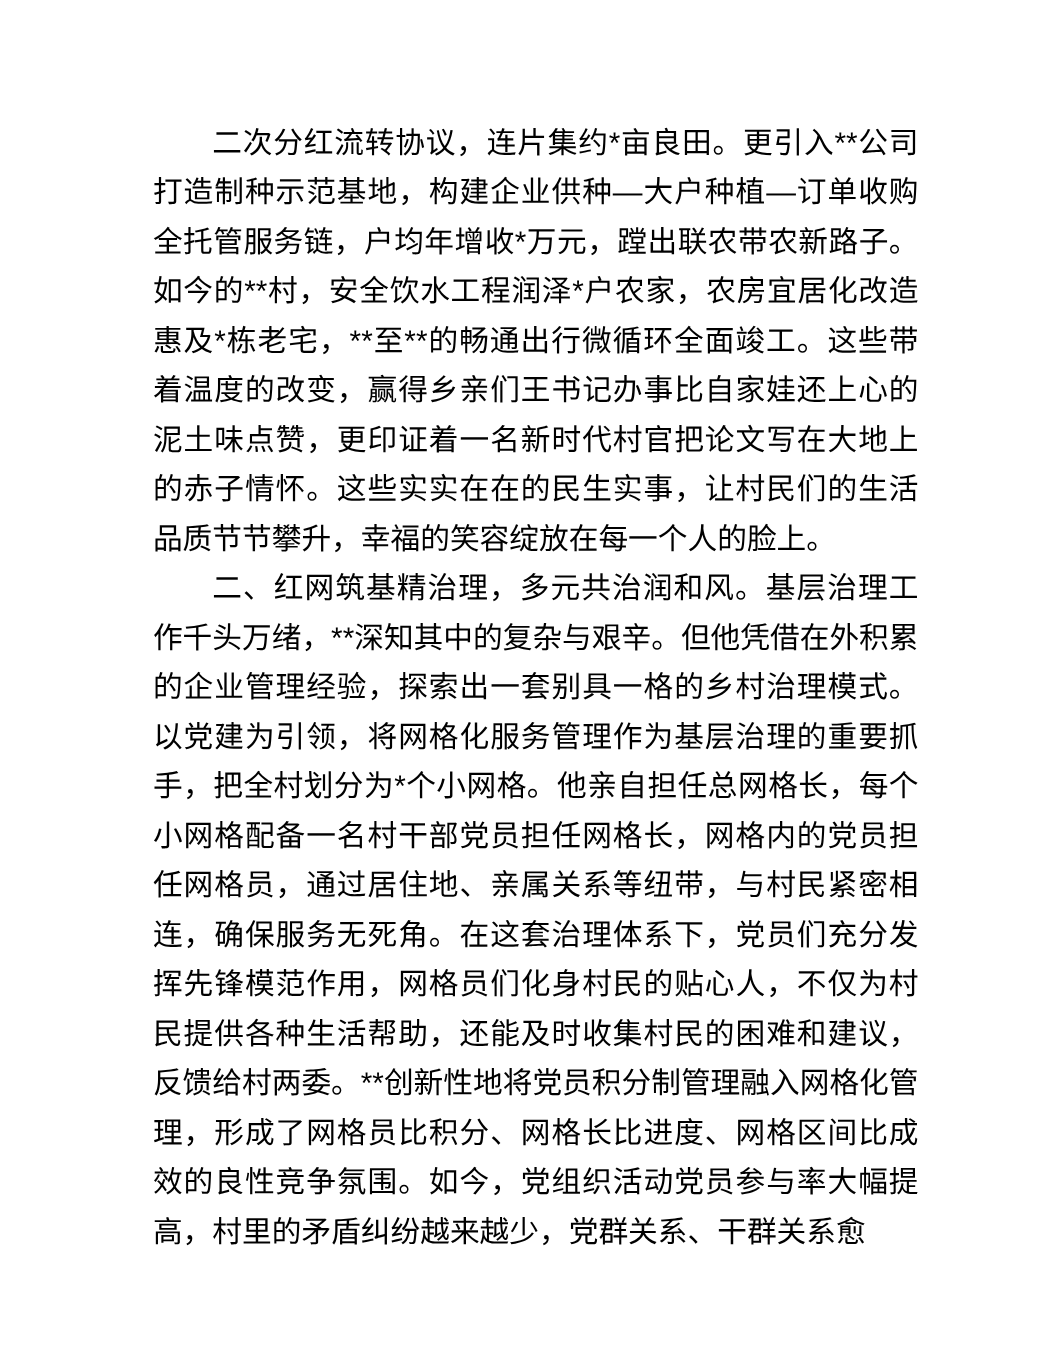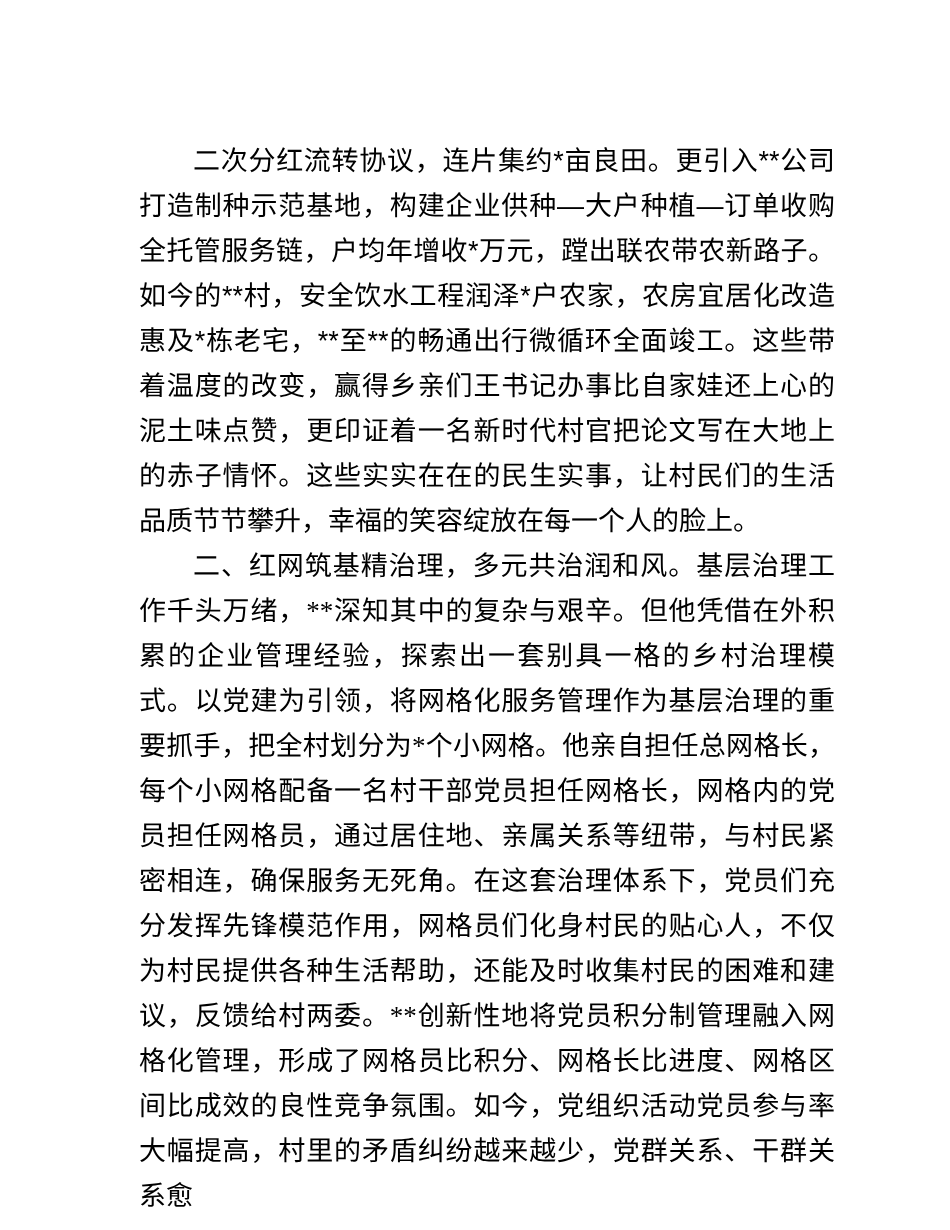--- a/index.html
+++ b/index.html
@@ -20,41 +20,39 @@
     background: #ffffff;
     overflow: hidden;
     box-sizing: border-box;
   }
 
   #text-column {
     position: absolute;
     left: 139px;
     top: 108px;
     width: 696px;
-    margin-top: 31px;
   }
 
   .para {
     margin: 0;
     padding: 0;
     font-size: 27px;
     line-height: 45px;
     color: #000000;
     text-align: justify;
     text-justify: inter-character;
     text-indent: 54px;
     letter-spacing: 0px;
     word-break: break-all;
     font-weight: 400;
     -webkit-font-smoothing: none;
   }
 
   .para + .para {
     margin-top: 0;
-    font-family: Liberation Serif, serif;
   }
 </style>
 </head>
 <body>
 
 <div id="page">
   <div id="text-column">
 
     <p class="para">二次分红流转协议，连片集约*亩良田。更引入**公司打造制种示范基地，构建企业供种—大户种植—订单收购全托管服务链，户均年增收*万元，蹚出联农带农新路子。如今的**村，安全饮水工程润泽*户农家，农房宜居化改造惠及*栋老宅，**至**的畅通出行微循环全面竣工。这些带着温度的改变，赢得乡亲们王书记办事比自家娃还上心的泥土味点赞，更印证着一名新时代村官把论文写在大地上的赤子情怀。这些实实在在的民生实事，让村民们的生活品质节节攀升，幸福的笑容绽放在每一个人的脸上。</p>
 

